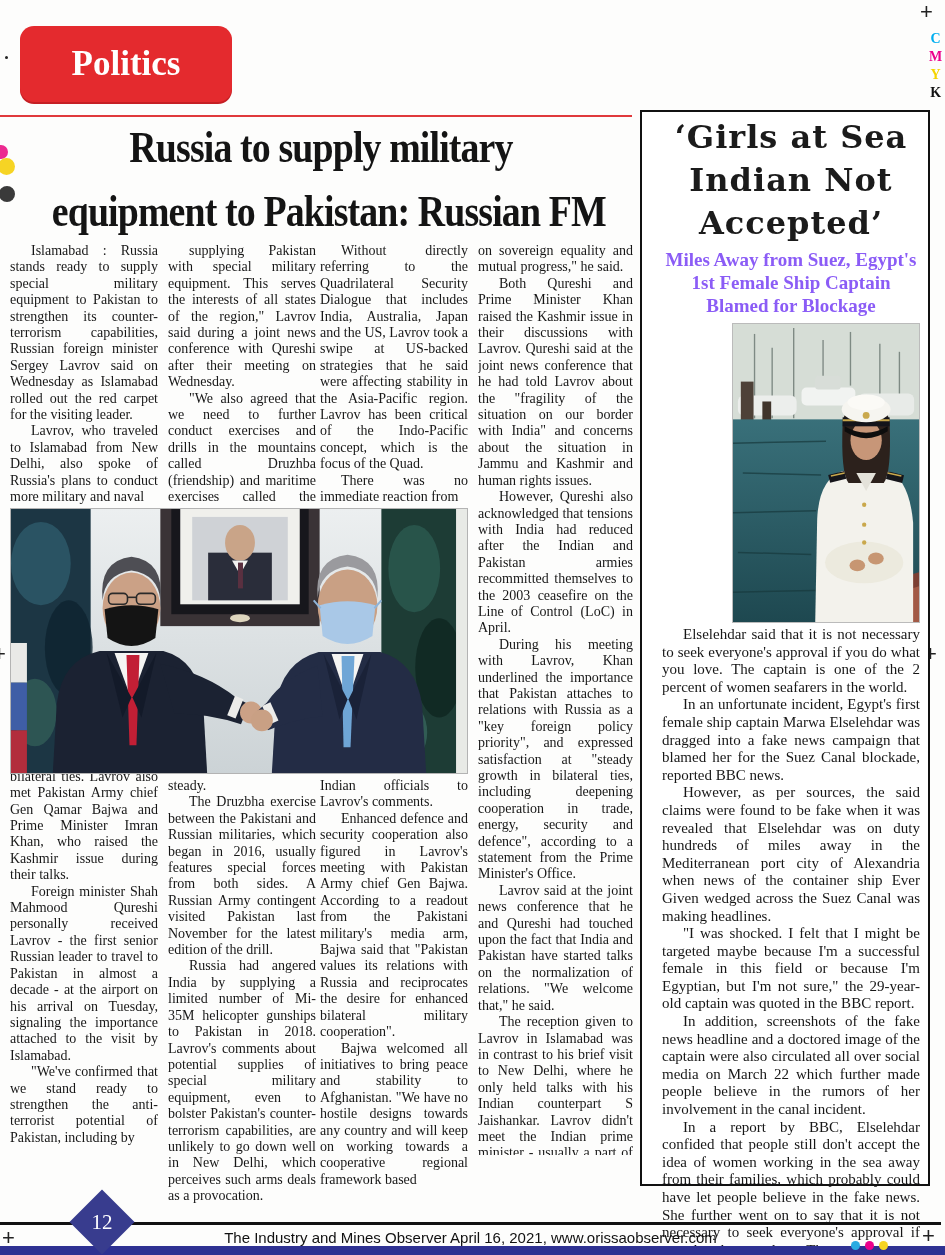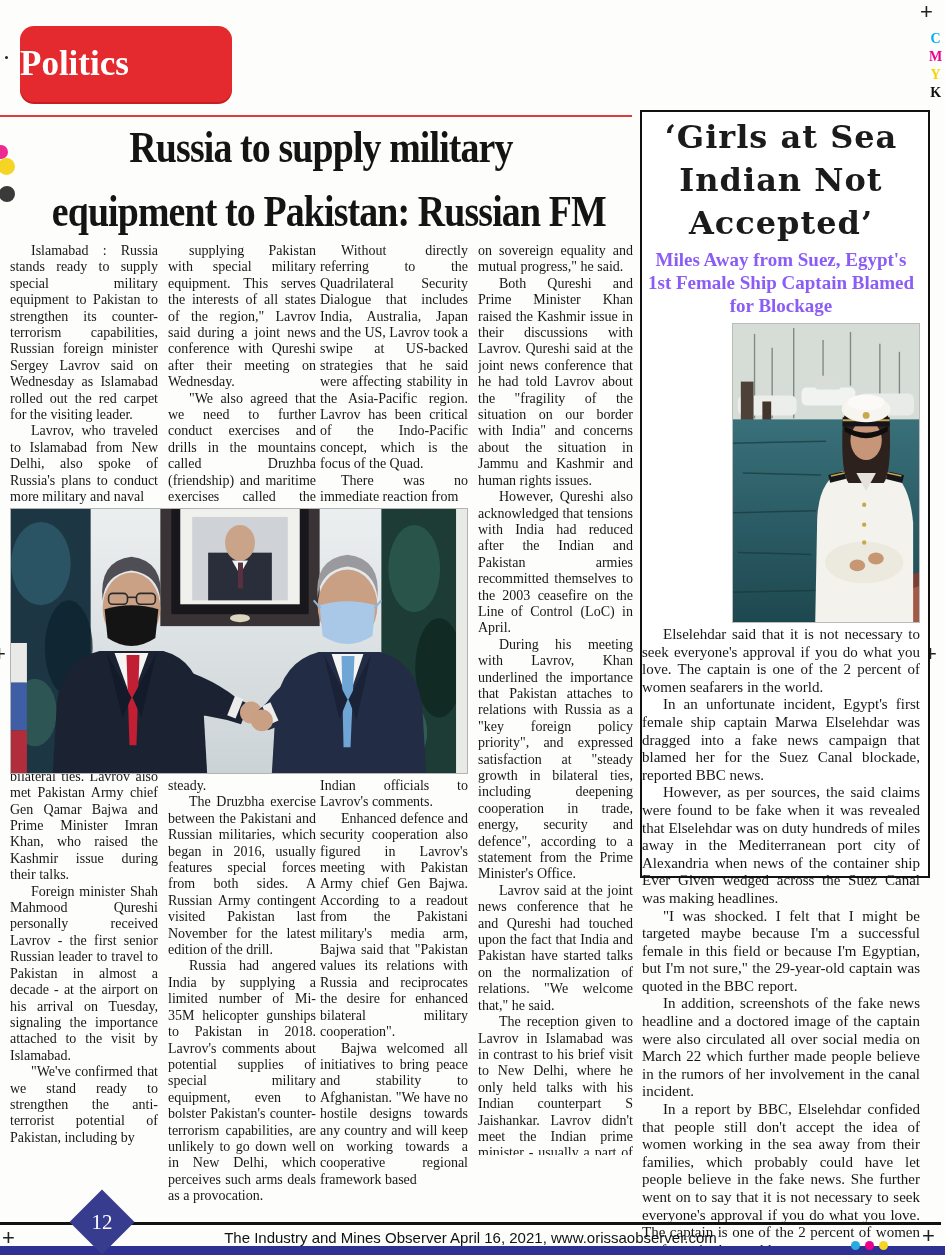--- a/index.html
+++ b/index.html
@@ -11,21 +11,21 @@
   .regcross{position:absolute;font-family:"Liberation Sans",sans-serif;font-size:22px;font-weight:400;color:#222;line-height:20px;}
   .cmyk-letters{position:absolute;left:929px;top:30px;font-family:"Liberation Serif",serif;font-weight:bold;font-size:14px;line-height:18px;text-align:center;}
   .cmyk-letters div:nth-child(1){color:#00aeef;}
   .cmyk-letters div:nth-child(2){color:#ec008c;}
   .cmyk-letters div:nth-child(3){color:#f5d400;}
   .cmyk-letters div:nth-child(4){color:#111;}
   .dot{position:absolute;border-radius:50%;}
   
   .badge{
     position:absolute;left:20px;top:26px;width:212px;height:76px;background:#e42a2e;
-    border-radius:14px;display:flex;align-items:center;justify-content:flex-start;
+    border-radius:14px;display:flex;align-items:center;justify-content:center;
     box-shadow:0 2px 0 #c51f24;
   }
   .badge span{color:#fff;font-weight:bold;font-size:35px;font-family:"Liberation Serif",serif;}
   .red-rule{position:absolute;left:0;top:115px;width:632px;height:2px;background:#e0393c;}
   
   .main-headline{position:absolute;left:8px;top:116px;width:626px;text-align:center;}
   .main-headline div{
     font-family:"Liberation Serif",serif;font-weight:bold;font-size:44px;line-height:64px;
     color:#141414;white-space:nowrap;transform:scaleX(.86);transform-origin:center;letter-spacing:-1px;
   }
@@ -38,22 +38,22 @@
   .ct3{left:320px;top:243px;width:148px;height:263px;}
   .c4 {left:478px;top:243px;width:155px;height:912px;}
   .cb1{left:10px;top:736px;width:148px;height:436px;}
   .cb2{left:168px;top:778px;width:148px;height:436px;}
   .cb3{left:320px;top:778px;width:148px;height:436px;}
   
   .main-photo{position:absolute;left:10px;top:508px;width:458px;height:266px;border:1px solid #b3b3b3;box-sizing:border-box;background:#dfe3e4;}
   .main-photo svg{display:block;width:100%;height:100%;}
   
   .side-box{
-    position:absolute;left:640px;top:110px;width:290px;height:768px;border:2px solid #111;
-    box-sizing:border-box;padding:4px 8px 6px 0;background:#fff;
+    position:absolute;left:640px;top:110px;width:290px;height:1076px;border:2px solid #111;
+    box-sizing:border-box;padding:4px 8px 6px 20px;background:#fff;
   }
   .side-headline{text-align:center;font-family:"DejaVu Serif",serif;font-weight:bold;font-size:32px;line-height:43px;letter-spacing:1px;color:#1b1b1b;}
   .side-subhead{text-align:center;font-family:"Liberation Serif",serif;font-weight:bold;font-size:19px;line-height:23px;margin-top:3px;color:#8b5cf6;}
   .side-body{margin-top:4px;font-size:15px;line-height:17.6px;text-align:justify;}
   .side-body p{margin:0;text-indent:1.4em;}
   .side-photo{float:right;width:188px;height:300px;margin:2px 0 3px 6px;border:1px solid #bbb;box-sizing:border-box;background:#d6ddd6;}
   .side-photo svg{display:block;width:100%;height:100%;}
   
   .footer-rule{position:absolute;left:0;top:1222px;width:941px;height:3px;background:#111;}
   .page-diamond{

